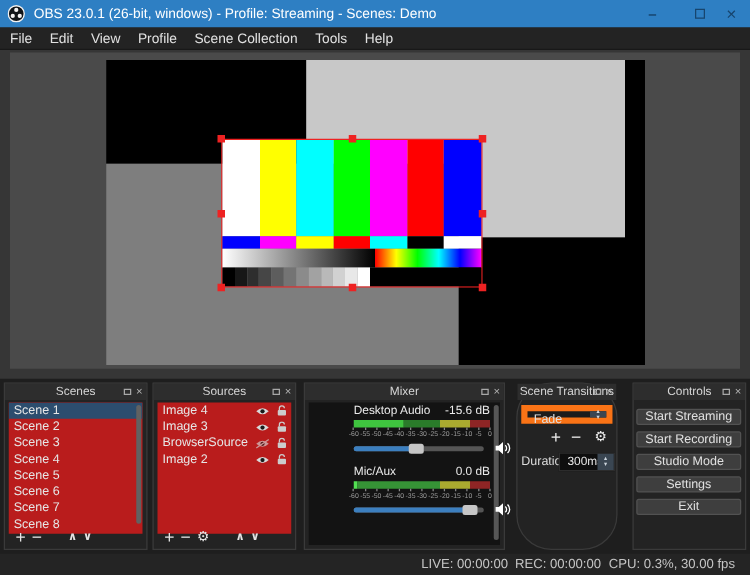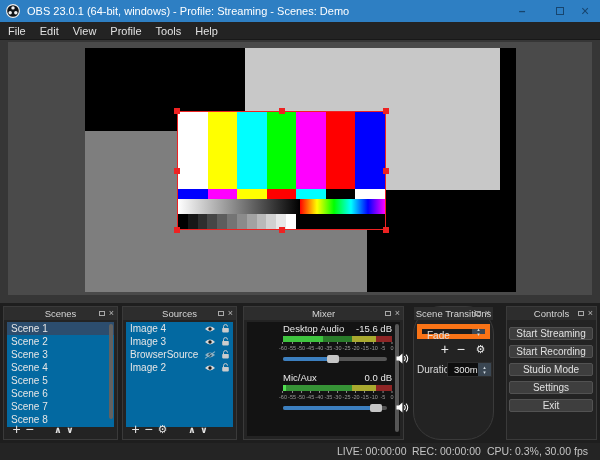--- a/index.html
+++ b/index.html
@@ -39,21 +39,21 @@
   #panel-scenes { left:3px; width:115px; }
   #panel-sources { left:122px; width:115px; }
   #panel-mixer { left:243px; width:161px; }
   #panel-transitions { left:413px; width:81px;border-radius:28px; }
   #panel-controls { left:506px; width:91px; }
   .panel-title { height:13px; background:#2d2d2d; color:#d6d6d6; font-size:9.5px; text-align:center; line-height:13px; position:relative; }
   .pt-icons { position:absolute; right:3px; top:0; height:13px; display:flex; align-items:center; gap:4px; }
   .float-icon { width:6px; height:5px; border:1px solid #a8a8a8; display:block; }
   .panel-x { color:#b8b8b8; font-size:9px; line-height:13px; }
 
-  .list { position:absolute; left:3px; right:3px; top:15px; height:105px; background:#0369a1; overflow:hidden; }
+  .list { position:absolute; left:3px; right:3px; top:15px; height:105px; background:#b91c1c; overflow:hidden; }
   .row { height:13px; line-height:13px; font-size:10px; color:#e6e6e6; padding-left:4px; position:relative; white-space:nowrap; }
   .row.selected { background:#2c4d6e; }
   .row .eye { position:absolute; right:17px; top:2.5px; }
   .row .lock { position:absolute; right:3px; top:2px; }
   .vscroll { position:absolute; right:1px; top:2px; bottom:4px; width:4px; }
   .vscroll .thumb { position:absolute; left:0; right:0; top:0; height:96%; background:#616161; border-radius:2px; }
 
   .ptoolbar { position:absolute; left:6px; bottom:2px; height:15px; display:flex; align-items:center; color:#e4e4e4; }
   .tb-ico { display:inline-block; text-align:center; }
   .tb-plus,.tb-minus { font-size:14px; line-height:13px; width:13px; }
@@ -102,37 +102,38 @@
 </head>
 <body>
 
 <div class="abs" id="titlebar">
   <svg id="app-icon" viewBox="0 0 14 14">
     <circle cx="7" cy="7" r="6.4" fill="#101418" stroke="#f2f2f2" stroke-width="1.1"></circle>
     <circle cx="7" cy="3.9" r="1.7" fill="#f2f2f2"></circle>
     <circle cx="4.2" cy="8.7" r="1.7" fill="#f2f2f2"></circle>
     <circle cx="9.8" cy="8.7" r="1.7" fill="#f2f2f2"></circle>
   </svg>
-  <span id="win-title">OBS 23.0.1 (64-bit, windows) - Profile: Streaming - Scenes: Demo</span>
+  <span id="win-title">OBS 23.0.1 (26-bit, windows) - Profile: Streaming - Scenes: Demo</span>
   <span class="win-btn" id="btn-min">
       <span>–</span>
     </span>
   <span class="win-btn" id="btn-max">
       <span class="maxbox"></span>
     </span>
   <span class="win-btn" id="btn-close">
       <span>×</span>
     </span>
 </div>
 
 <div class="abs" id="menubar">
     <span class="menu-item">File</span>
     <span class="menu-item">Edit</span>
     <span class="menu-item">View</span>
     <span class="menu-item">Profile</span>
+    <span class="menu-item">Scene Collection</span>
     <span class="menu-item">Tools</span>
     <span class="menu-item">Help</span>
   </div>
 
 <div class="abs" id="preview">
   <div class="abs" id="preview-inner">
     <div class="abs" id="canvas">
         <div class="scene-rect" style="left: 0px; top: 0px; width: 160px; height: 83px; background: rgb(0, 0, 0);"></div>
         <div class="scene-rect" style="left: 160px; top: 0px; width: 255px; height: 142px; background: rgb(200, 200, 200);"></div>
         <div class="scene-rect" style="left: 415px; top: 0px; width: 16px; height: 244px; background: rgb(0, 0, 0);"></div>

